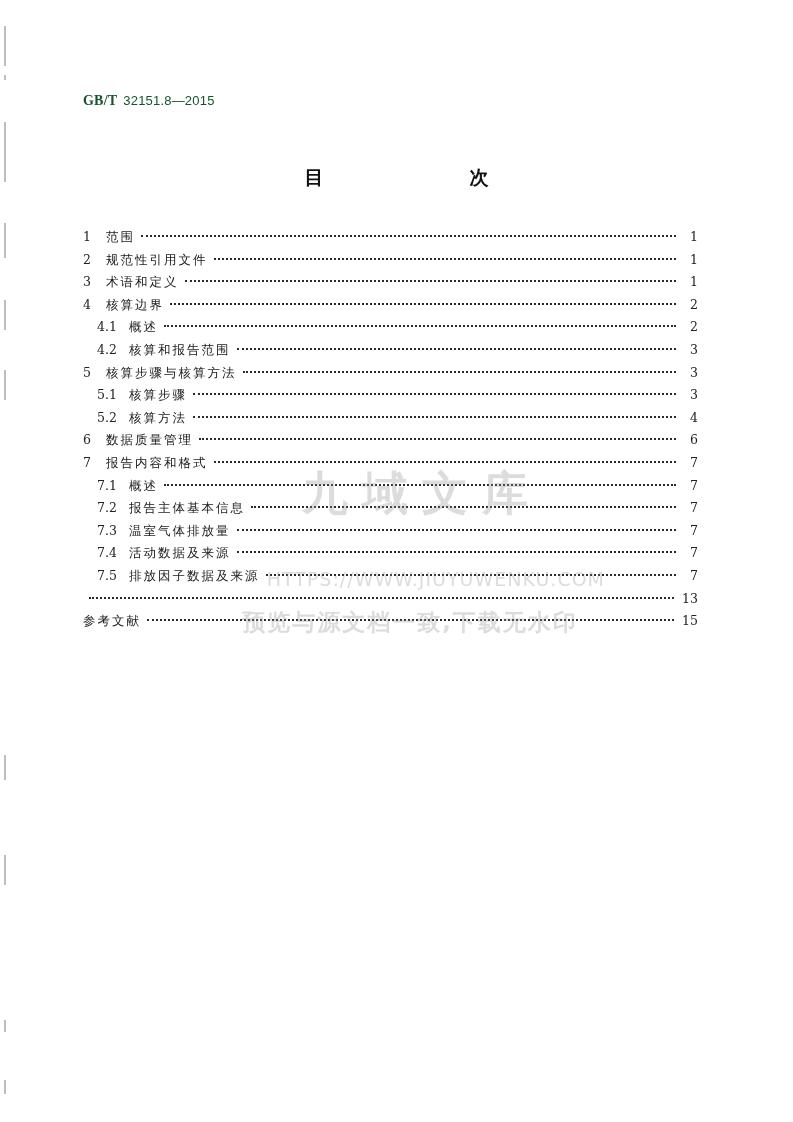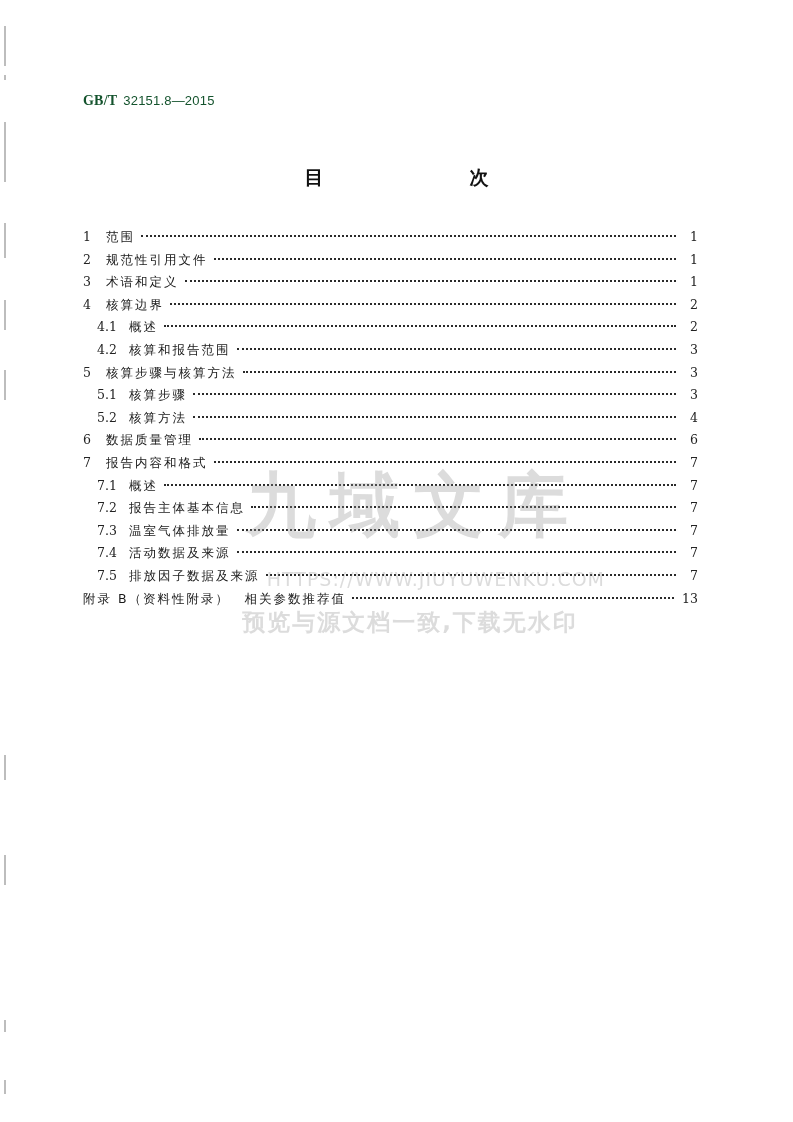--- a/index.html
+++ b/index.html
@@ -105,24 +105,24 @@
     }
     .watermark {
       position: absolute;
       pointer-events: none;
       color: rgba(150,150,150,0.33);
       text-align: center;
       font-family: "DejaVu Sans", sans-serif;
       font-weight: bold;
     }
     .wm-brand {
-      left: 204px;
+      left: 212px;
       top: 470px;
       width: 420px;
-      font-size: 70px;
+      font-size: 46px;
       letter-spacing: 14px;
       line-height: 1;
     }
     .wm-url {
       left: 225px;
       top: 568px;
       width: 380px;
       font-size: 19px;
       letter-spacing: 1px;
       font-weight: normal;
@@ -249,21 +249,25 @@
     <span class="leader"></span>
     <span class="page">7</span>
   </div>
   <div class="toc-row lvl2">
     <span class="num">7.5</span>
     <span class="label">排放因子数据及来源</span>
     <span class="leader"></span>
     <span class="page">7</span>
   </div>
   <div class="toc-row lvl1">
-    <span class="label">附录 B（资料性附录）　相关参数推荐值</span>
     <span class="leader"></span>
     <span class="page">13</span>
+  </div>
+  <div class="toc-row lvl1">
+    <span class="label">参考文献</span>
+    <span class="leader"></span>
+    <span class="page">15</span>
   </div>
 </div>
 
 <div class="watermark wm-brand">九域文库</div>
 <div class="watermark wm-url">HTTPS://WWW.JIUYUWENKU.COM</div>
 <div class="watermark wm-note">预览与源文档一致,下载无水印</div>
 
 </body></html>

